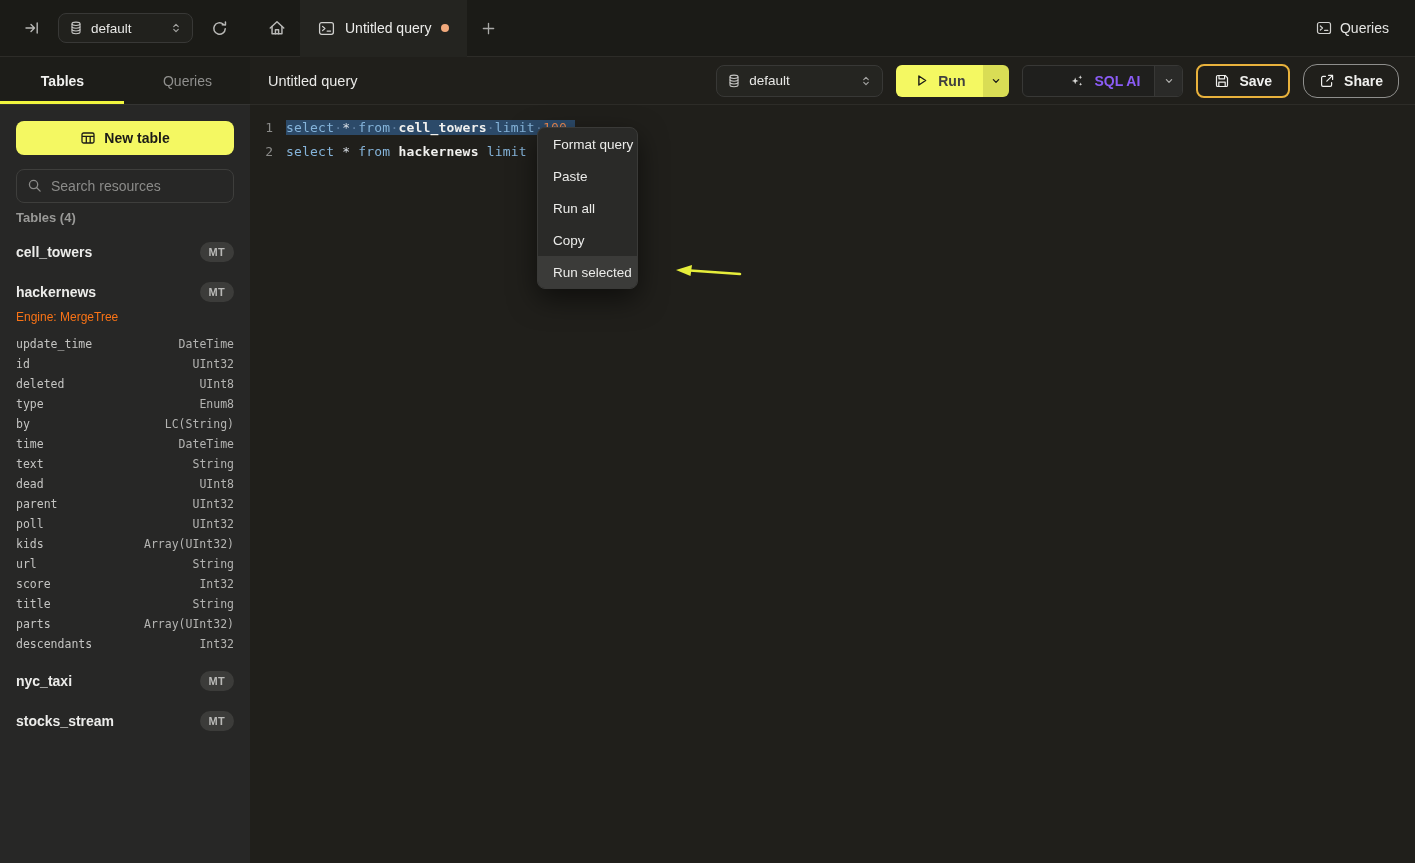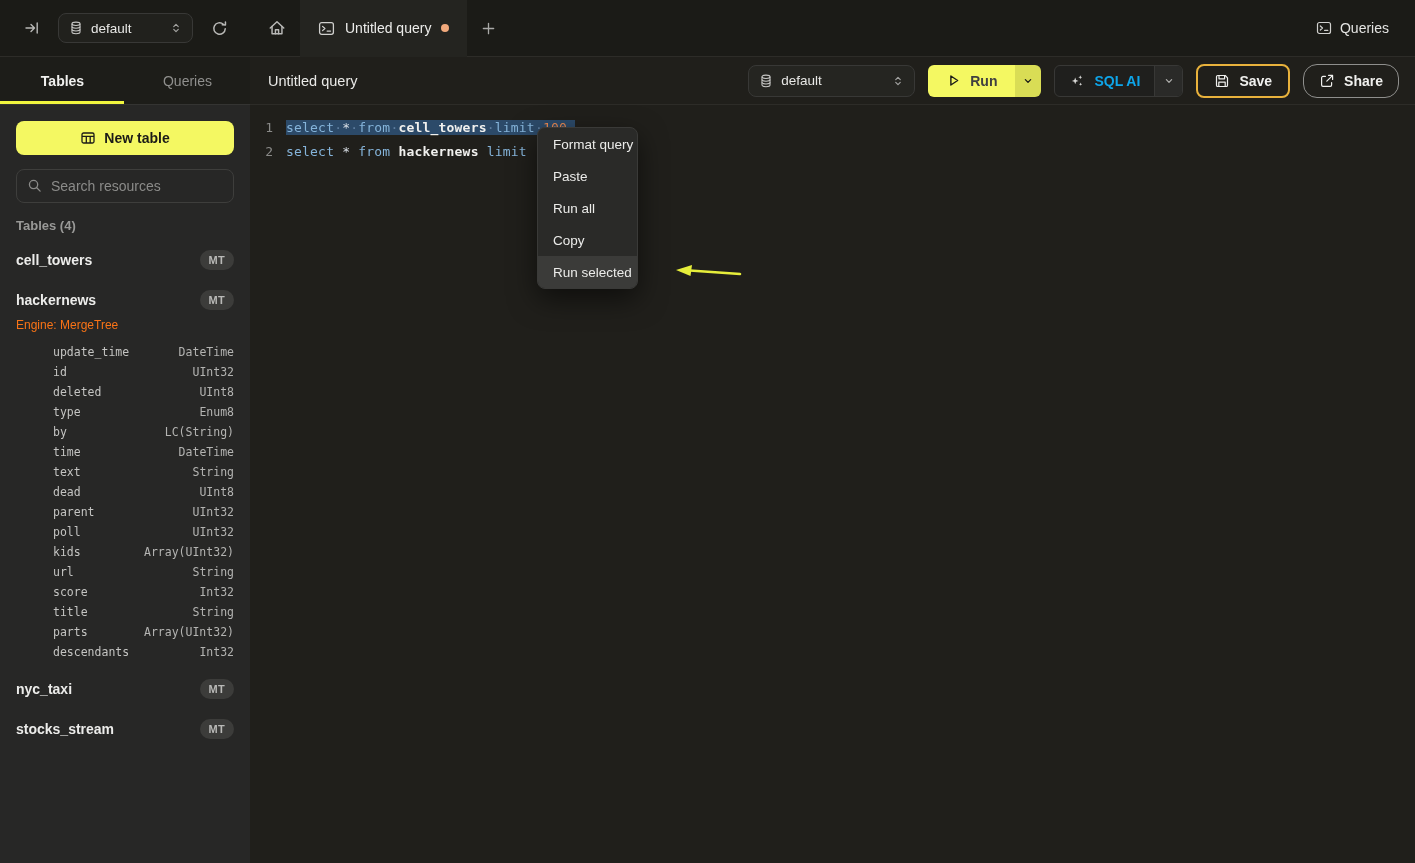--- a/index.html
+++ b/index.html
@@ -35,42 +35,42 @@
   .side-tab{flex:1;display:flex;align-items:center;justify-content:center;font-size:14px;cursor:pointer;background:none;border:none;}
   .side-tab.active{color:#f0f0ee;font-weight:700;}
   .side-tab.inactive{color:#8f8f8d;}
   .side-tab-underline{position:absolute;left:0;bottom:0;width:124px;height:3.5px;background:var(--accent-strong);}
   .side-content{padding:16px 16px 0 16px;}
   .new-table-btn{width:100%;height:34px;border:none;border-radius:8px;background:var(--accent);color:#1b1b17;font-size:14px;font-weight:700;font-family:"Liberation Sans",sans-serif;display:flex;align-items:center;justify-content:center;gap:8px;cursor:pointer;}
   .search-box{position:relative;margin-top:14px;}
   .search-input{width:100%;height:34px;background:transparent;border:1px solid #3e3e3c;border-radius:8px;color:#e8e8e6;font-size:14px;font-family:"Liberation Sans",sans-serif;padding:0 10px 0 34px;outline:none;}
   .search-input::placeholder{color:#8b8b89;}
   .search-icon{position:absolute;left:11px;top:9px;color:#8b8b89;}
-  .section-title{margin-top:15px;font-size:13px;font-weight:600;color:#99999  7;color:#999997;}
+  .section-title{margin-top:7px;font-size:13px;font-weight:600;color:#99999  7;color:#999997;}
   .table-row{display:flex;align-items:center;justify-content:space-between;margin-top:14px;height:26px;cursor:pointer;}
   .table-name{font-size:14px;font-weight:600;color:#ececea;}
   .badge{height:20px;padding:0 9px;border-radius:10px;background:#3c3c3a;color:#b9b9b7;font-size:11px;font-weight:600;letter-spacing:.3px;display:flex;align-items:center;}
   .engine-line{margin-top:5px;font-size:12px;color:#f97316;}
   .column-list{margin-top:10px;}
-  .col-row{display:flex;justify-content:space-between;height:20px;align-items:center;font-family:"DejaVu Sans Mono",monospace;font-size:11.5px;cursor:pointer;margin-left:37px;}
+  .col-row{display:flex;justify-content:space-between;height:20px;align-items:center;font-family:"DejaVu Sans Mono",monospace;font-size:11.5px;cursor:pointer;}
   .col-name{color:#c4c4c2;}
   .col-type{color:#b4b4b2;}
   .column-list{margin-bottom:6px;}
 
   
   .main{position:absolute;left:250px;top:57px;width:1165px;height:806px;background:var(--bg-main);}
   .main-header{height:48px;border-bottom:1px solid var(--line);display:flex;align-items:center;padding:0 16px 0 18px;}
   .main-title{font-size:14.5px;color:#e9e9e7;}
   .toolbar{margin-left:auto;display:flex;align-items:center;gap:13px;}
   .toolbar .select{width:167px;height:32px;background:#252521;}
   .run-btn{display:flex;height:32px;border-radius:6px;overflow:hidden;cursor:pointer;border:none;padding:0;background:none;}
   .run-main{display:flex;align-items:center;gap:9px;background:var(--accent);color:#404040;font-size:14px;font-weight:700;padding:0 18px;height:100%;}
   .run-chev{width:26px;display:flex;align-items:center;justify-content:center;background:var(--run-chevron);color:#1c1c18;height:100%;}
   .sqlai-btn{display:flex;align-items:stretch;height:32px;border:1px solid var(--border);border-radius:6px;overflow:hidden;background:#1f1f1d;cursor:pointer;padding:0;}
-  .sqlai-main{display:flex;align-items:center;gap:9px;color:#0ea5e9;font-size:14px;font-weight:600;padding:0 14px;}
+  .sqlai-main{display:flex;align-items:center;gap:9px;color:#8b5cf6;font-size:14px;font-weight:600;padding:0 14px;margin-left:32px;}
   .sqlai-chev{width:28px;display:flex;align-items:center;justify-content:center;background:#2a2a28;border-left:1px solid var(--border);color:#b0b0ae;}
   .save-btn{display:flex;align-items:center;gap:9px;height:34px;padding:0 16px;background:transparent;border:2px solid var(--save-border);border-radius:8px;color:#f0f0ee;font-size:14px;font-weight:600;cursor:pointer;font-family:"Liberation Sans",sans-serif;}
   .share-btn{display:flex;align-items:center;gap:9px;height:34px;padding:0 15px;background:transparent;border:1px solid #8f8f8d;border-radius:14px;color:#f0f0ee;font-size:14px;font-weight:600;cursor:pointer;font-family:"Liberation Sans",sans-serif;}
 
   
   .editor{display:flex;padding-top:11px;}
   .gutter{width:36px;text-align:right;padding-right:13px;font-family:"DejaVu Sans Mono",monospace;font-size:13px;color:#8a8a88;flex:0 0 auto;}
   .gutter .ln{height:24px;line-height:24px;}
   .code{font-family:"DejaVu Sans Mono",monospace;font-size:13px;letter-spacing:.2px;white-space:pre;}
   .code-line{height:24px;line-height:24px;}

